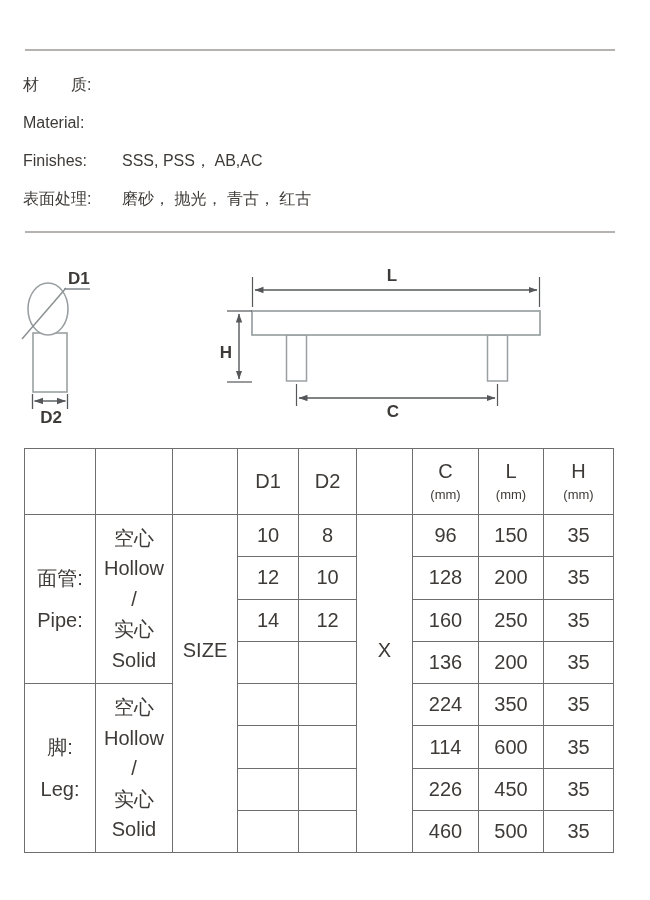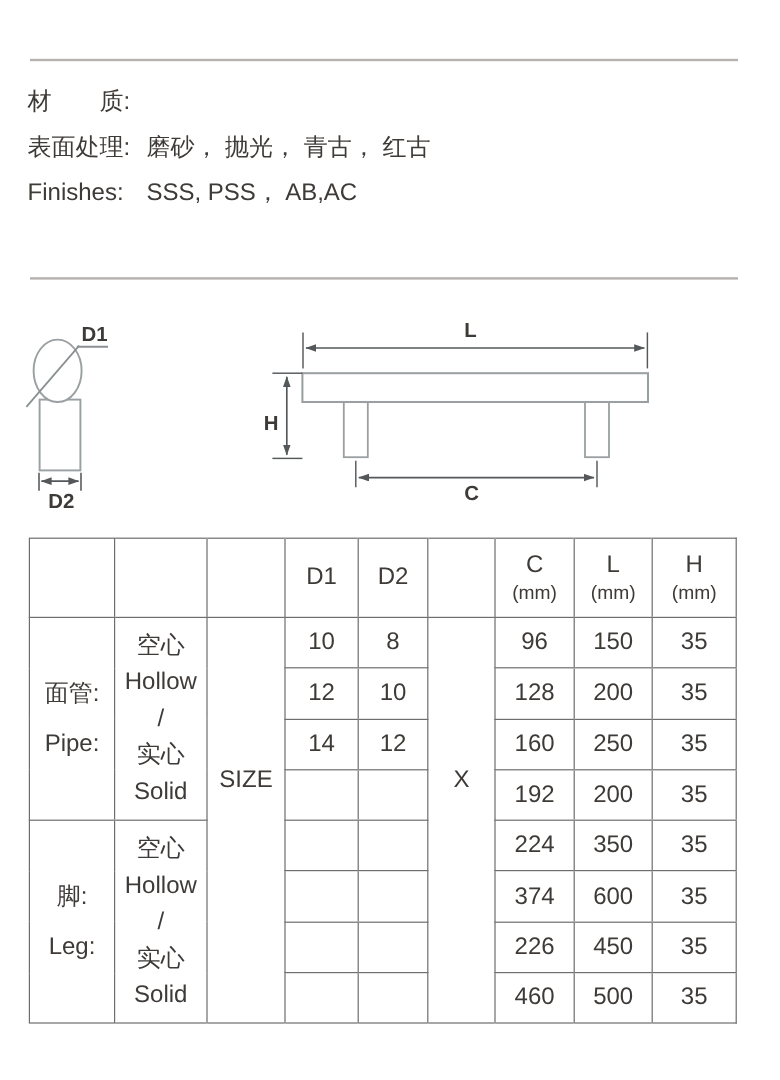--- a/index.html
+++ b/index.html
@@ -5,67 +5,68 @@
   html,body{margin:0;padding:0;}
   body{
     width:650px;height:900px;background:#ffffff;position:relative;overflow:hidden;
     font-family:"Liberation Sans","DejaVu Sans",sans-serif;color:#3e3a37;
   }
   
   .rule{position:absolute;left:25px;width:590px;height:2px;background:#b5b2b0;}
   .rule-top{top:49px;}
   .rule-mid{top:231px;}
   .spec{position:absolute;left:23px;top:66px;width:610px;}
-  .spec-row{display:flex;line-height:38px;font-size:20px;}
+  .spec-row{display:flex;line-height:38px;font-size:16px;}
   .spec-label{width:99px;flex:none;white-space:pre;}
   .spec-value{white-space:pre;}
   
   .diagram{position:absolute;left:0;top:250px;width:650px;height:185px;}
   .dim-label{font-size:17px;font-weight:bold;fill:#3e3a37;}
   
   .tablewrap{position:absolute;left:24px;top:448px;width:589px;height:404px;}
   table.size-table{
     border-collapse:collapse;table-layout:fixed;width:589px;
     border:1.5px solid #6e6e6e;
   }
   table.size-table td{
     border-left:1px solid #6e6e6e;
     text-align:center;vertical-align:middle;
     font-size:20px;color:#3e3a37;padding:0;overflow:hidden;
   }
   tr.hdr-row{height:66px;}
   tr.trow{height:42.3px;}
   td.hb{border-bottom:1px solid #6e6e6e;}
-  .hdr-mm{font-size:16px;line-height:22px;}
+  .hdr-mm{font-size:13px;line-height:22px;}
   .hdr-letter{line-height:26px;}
   .cat-line{line-height:42px;}
   .type-line{line-height:30.5px;}
   
   .hdr-gap{position:absolute;top:66px;height:1px;background:#6e6e6e;}
   .hdr-gap.g1{left:148px;width:65px;}
   .hdr-gap.g2{left:332px;width:56px;}
 </style>
 </head>
 <body>
 
 <div class="rule rule-top"></div>
 
 <div class="spec">
   <div class="spec-row">
     <span class="spec-label">材　　质:</span>
   </div>
   <div class="spec-row">
+    <span class="spec-label">Material:</span>
+  </div>
+  <div class="spec-row">
+    <span class="spec-label">Finishes:</span>
+    <span class="spec-value">SSS, PSS， AB,AC</span>
   </div>
   <div class="spec-row">
     <span class="spec-label">表面处理:</span>
     <span class="spec-value">磨砂， 抛光， 青古， 红古</span>
-  </div>
-  <div class="spec-row">
-    <span class="spec-label">Finishes:</span>
-    <span class="spec-value">SSS, PSS， AB,AC</span>
   </div>
 </div>
 
 <div class="rule rule-mid"></div>
 
 <svg class="diagram" viewBox="0 250 650 185">
   <defs>
     <marker id="arr" markerUnits="userSpaceOnUse" markerWidth="10" markerHeight="8" refX="8.5" refY="3.2" orient="auto-start-reverse">
       <path d="M0,0 L9,3.2 L0,6.4 z" fill="#54585a"></path>
     </marker>
@@ -168,21 +169,21 @@
       <tr class="trow">
         <td class="hb">14</td>
         <td class="hb">12</td>
         <td class="hb">160</td>
         <td class="hb">250</td>
         <td class="hb">35</td>
       </tr>
       <tr class="trow">
         <td class="hb"></td>
         <td class="hb"></td>
-        <td class="hb">192</td>
+        <td class="hb">136</td>
         <td class="hb">200</td>
         <td class="hb">35</td>
       </tr>
 
       <tr class="trow">
         <td rowspan="4">
           <div class="cat-line">脚:</div>
           <div class="cat-line">Leg:</div>
         </td>
         <td rowspan="4">
@@ -194,21 +195,21 @@
         </td>
         <td class="hb"></td>
         <td class="hb"></td>
         <td class="hb">224</td>
         <td class="hb">350</td>
         <td class="hb">35</td>
       </tr>
       <tr class="trow">
         <td class="hb"></td>
         <td class="hb"></td>
-        <td class="hb">374</td>
+        <td class="hb">114</td>
         <td class="hb">600</td>
         <td class="hb">35</td>
       </tr>
       <tr class="trow">
         <td class="hb"></td>
         <td class="hb"></td>
         <td class="hb">226</td>
         <td class="hb">450</td>
         <td class="hb">35</td>
       </tr>

